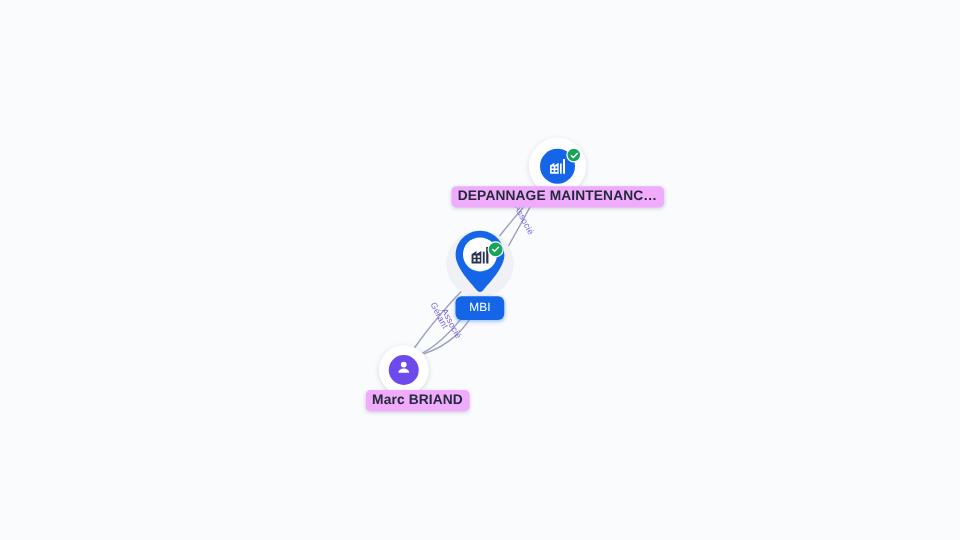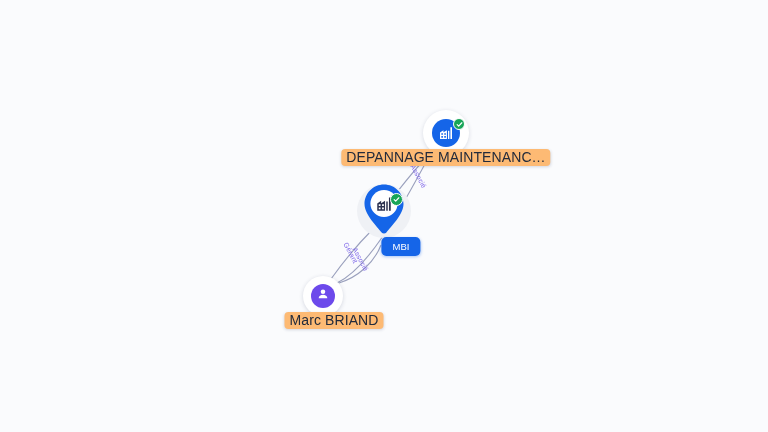--- a/index.html
+++ b/index.html
@@ -116,29 +116,30 @@
     align-items: center;
     justify-content: center;
     box-sizing: border-box;
   }
   .badge svg { display: block; }
 
   
   .node-label {
     position: absolute;
     white-space: nowrap;
-    font-size: 14px;
+    font-size: 11px;
     line-height: 13px;
     color: #232b3b;
-    background: #fdba74;
+    background: #f0abfc;
     border-radius: 4px;
     padding: 2px 5px;
     box-shadow: 0 1px 3px rgba(40,50,90,0.18);
     transform: translateX(-50%);
     letter-spacing: 0.1px;
+    font-weight: bold;
   }
   .node-label.primary {
     background: #1565e8;
     color: #ffffff;
     font-size: 9.5px;
     font-weight: 400;
     border-radius: 5px;
     padding: 3px 11px;
     box-shadow: 0 1px 3px rgba(21,101,232,0.35);
   }
@@ -218,21 +219,21 @@
       <svg width="18" height="18" viewBox="0 0 24 24" fill="#2c3250">
         <path d="M3 21V11.2l5.2-3.4V11l5.2-3.3V21H3zm2-2h2.4v-2.4H5V19zm0-4.2h2.4v-2.4H5v2.4zm4.4 4.2h2.4v-2.4H9.4V19zm0-4.2h2.4v-2.4H9.4v2.4zM15 21V8.6h2V21h-2zm3.6 0V3.4h2.4V21h-2.4z"></path>
       </svg>
     </span>
     <div class="badge" style="left:6px; top:-19px; width:13px; height:13px;">
       <svg width="7" height="7" viewBox="0 0 12 12">
         <path d="M2 6.2 L4.6 8.7 L10 3" fill="none" stroke="#ffffff" stroke-width="2" stroke-linecap="round" stroke-linejoin="round"></path>
       </svg>
     </div>
   </div>
-  <div class="node-label primary" style="left:384px; top:237px;margin-left:17px;">MBI</div>
+  <div class="node-label primary" style="left:384px; top:237px;">MBI</div>
 
   <div class="node" style="left:323px; top:296px;">
     <div class="person-halo"></div>
     <div class="person-inner">
       <span>
         <svg width="14" height="14" viewBox="0 0 24 24" fill="#ffffff">
           <circle cx="12" cy="8" r="3.9"></circle>
           <path d="M4.6 19.2c0-3.6 3.3-5.8 7.4-5.8s7.4 2.2 7.4 5.8H4.6z"></path>
         </svg>
       </span>

